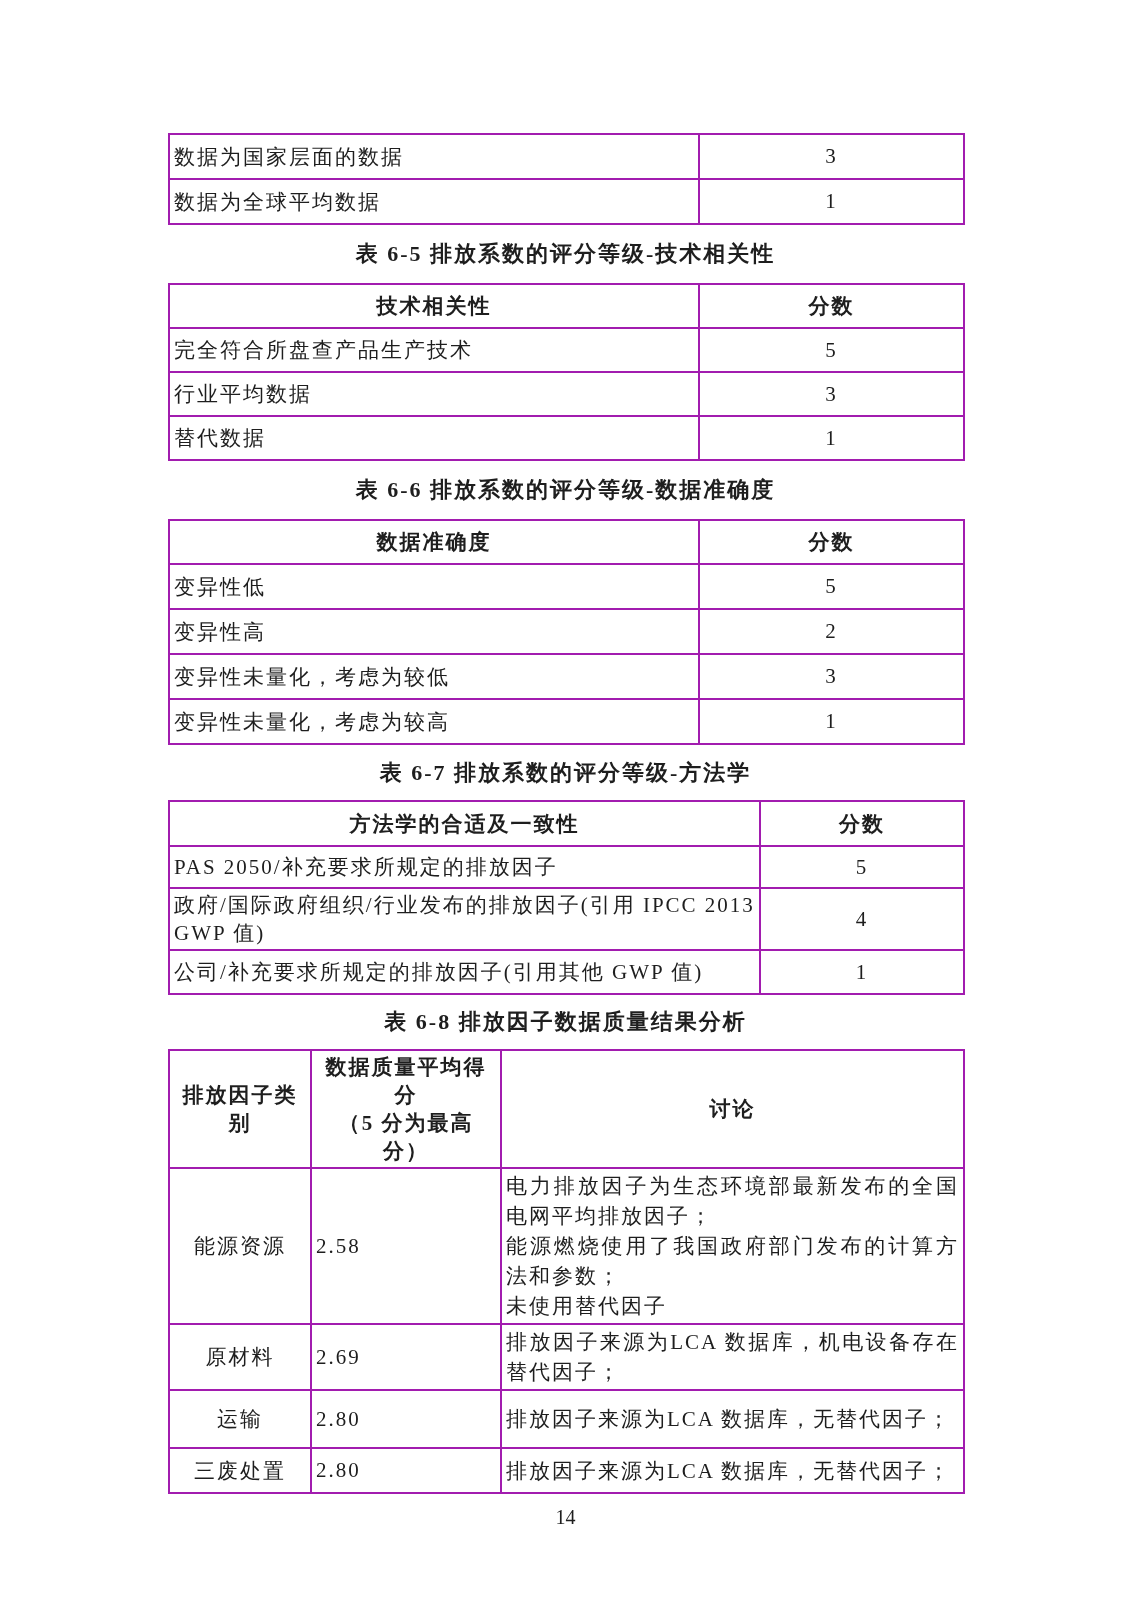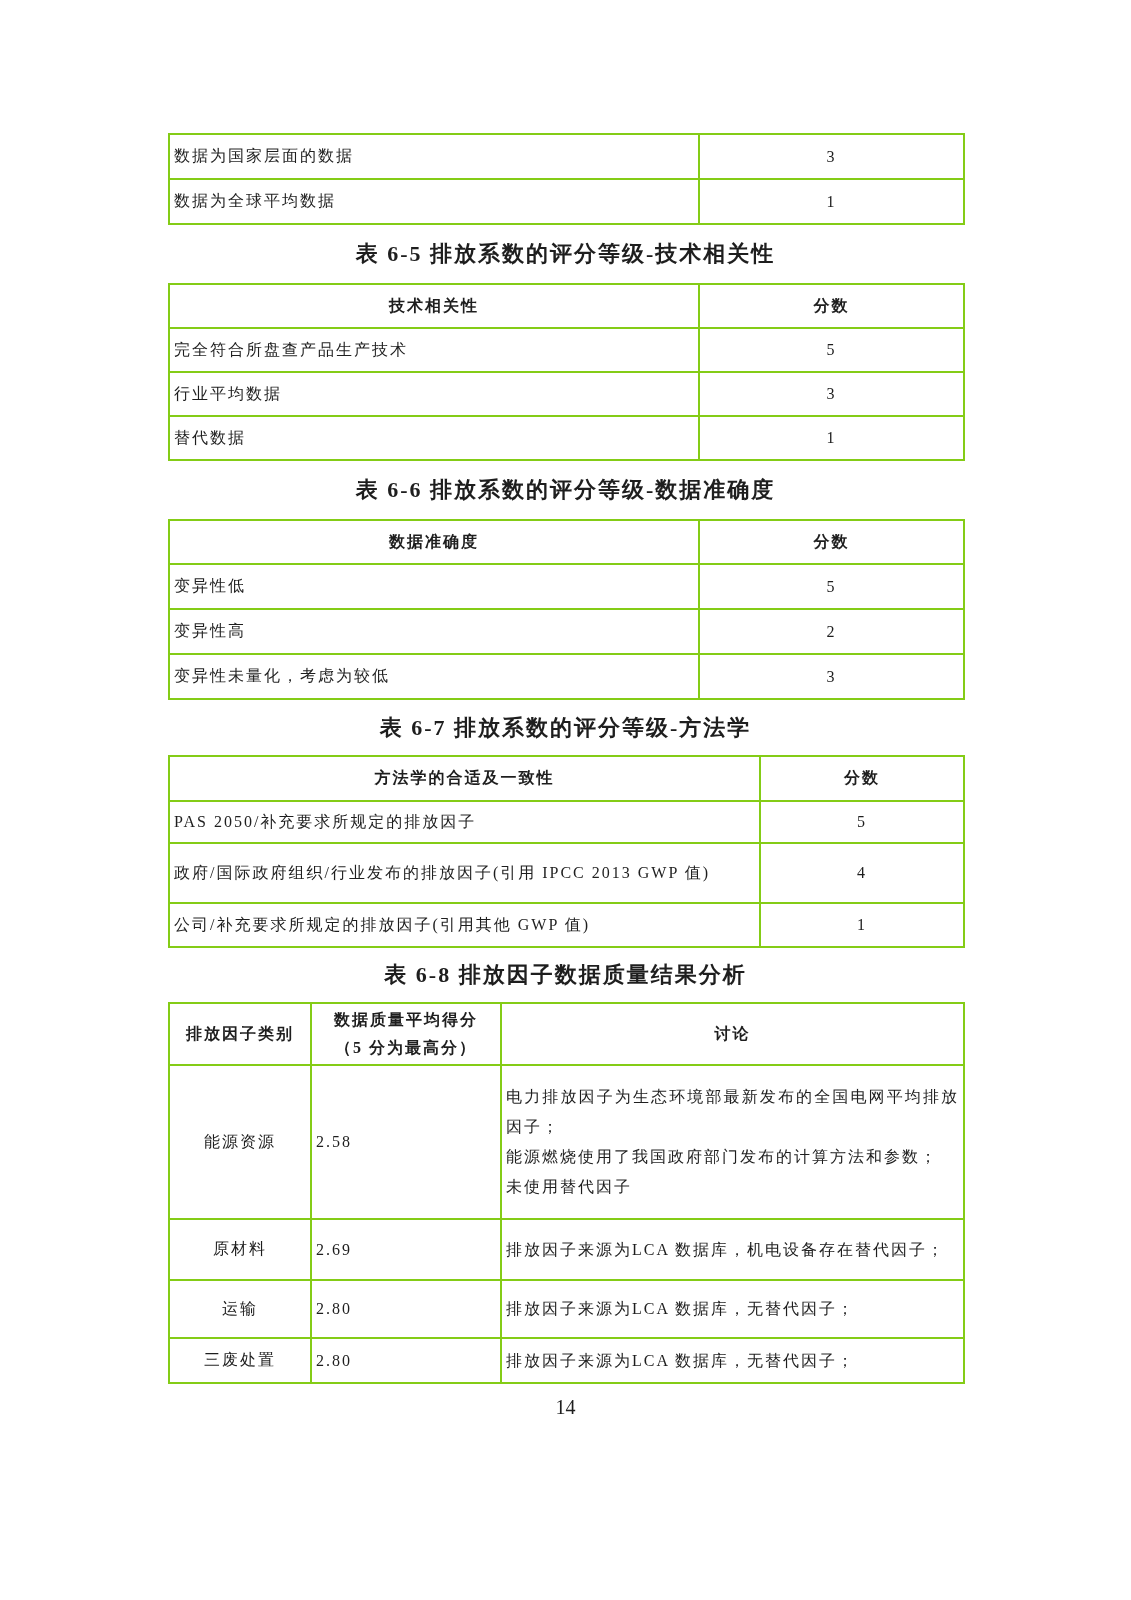--- a/index.html
+++ b/index.html
@@ -17,22 +17,22 @@
     width: 795px;
     margin: 0 auto;
     padding-top: 133px;
   }
   table.tbl {
     width: 795px;
     border-collapse: collapse;
     table-layout: fixed;
   }
   .tbl th, .tbl td {
-    border: 2px solid #84cc16;
-    font-size: 16px;
+    border: 2px solid #a21caf;
+    font-size: 21px;
     letter-spacing: 2px;
     padding: 2px 4px;
     vertical-align: middle;
     overflow: hidden;
   }
   .tbl th {
     font-weight: bold;
     text-align: center;
   }
   .label-cell { text-align: left; }
@@ -143,20 +143,24 @@
         <td class="score-cell">5</td>
       </tr>
       <tr class="h45">
         <td class="label-cell">变异性高</td>
         <td class="score-cell">2</td>
       </tr>
       <tr class="h45">
         <td class="label-cell">变异性未量化，考虑为较低</td>
         <td class="score-cell">3</td>
       </tr>
+      <tr class="h45">
+        <td class="label-cell">变异性未量化，考虑为较高</td>
+        <td class="score-cell">1</td>
+      </tr>
     </tbody>
       </table>
 
     <div class="caption cap67">表 6-7 排放系数的评分等级-方法学</div>
     <table class="tbl">
       <colgroup>
           <col style="width:591px">
           <col style="width:204px">
         </colgroup>
       <tbody>

